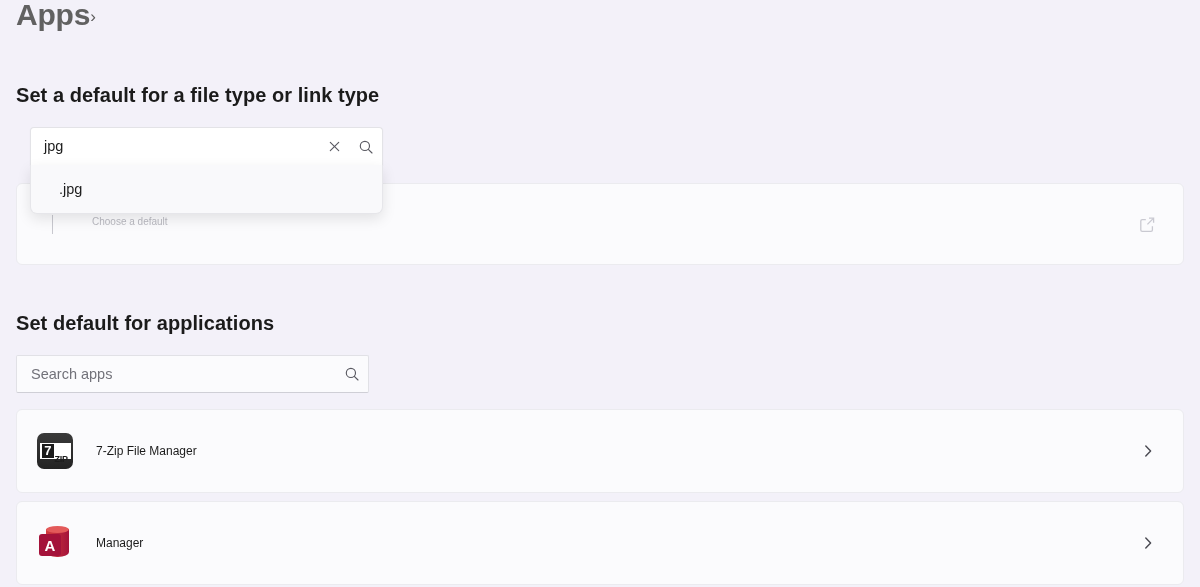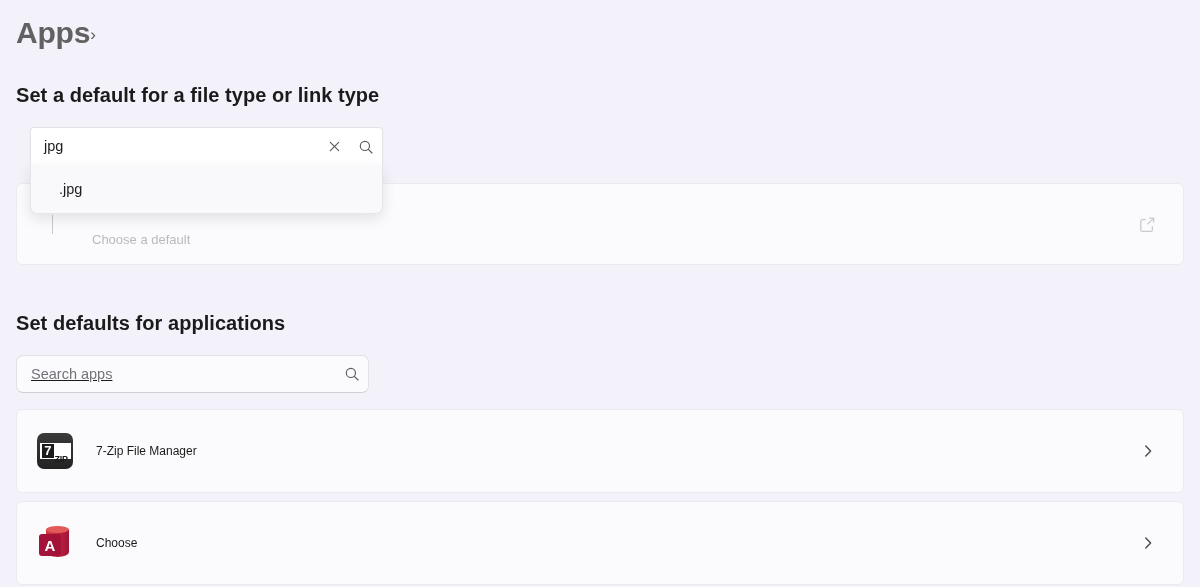--- a/index.html
+++ b/index.html
@@ -14,21 +14,21 @@
     color: #1b1b1b;
     overflow: hidden;
     position: relative;
     -webkit-font-smoothing: antialiased;
   }
 
   
   .breadcrumb {
     position: absolute;
     left: 16px;
-    top: 18px;
+    top: 0;
     display: flex;
     align-items: center;
   }
   .crumb-parent {
     font-size: 30px;
     font-weight: 600;
     color: #616161;
     letter-spacing: -0.2px;
     line-height: 1;
     cursor: pointer;
@@ -147,48 +147,47 @@
     position: absolute;
     left: 35px;
     top: 31px;
     width: 1px;
     height: 19px;
     background: #c8c8cf;
   }
   .default-card-label {
     position: absolute;
     left: 75px;
-    top: 48px;
-    font-size: 13px;
+    top: 32px;
+    font-size: 10px;
     color: #b9b9c0;
   }
   .external-link-icon {
     position: absolute;
     right: 26px;
     top: 31px;
     color: #c9c9d1;
   }
   .external-link-icon svg { display: block; }
 
   
   .apps-search {
     position: absolute;
     left: 16px;
     top: 355px;
     width: 353px;
     height: 38px;
     background: #fbfbfd;
     border: 1px solid #e1e1e6;
     border-bottom-color: #cfcfd6;
-    border-radius: 7px;
+    border-radius: 2px;
     box-sizing: border-box;
     display: flex;
     align-items: center;
     z-index: 5;
-    text-decoration: underline;
   }
   .apps-search-placeholder {
     flex: 1;
     padding-left: 14px;
     font-size: 14.5px;
     color: #72727a;
     line-height: 1;
   }
 
   
@@ -345,21 +344,21 @@
       </svg>
     </div>
   </div>
   <div class="suggest-list">
     <div class="suggest-item">
       <span>.jpg</span>
     </div>
   </div>
 </div>
 
-<div class="section-heading" id="heading-apps">Set defaults for applications</div>
+<div class="section-heading" id="heading-apps">Set default for applications</div>
 
 <div class="apps-search">
   <div class="apps-search-placeholder">Search apps</div>
   <div class="icon-btn">
     <svg width="16" height="16" viewBox="0 0 16 16" fill="none" stroke="#5a5a62" stroke-width="1.15">
       <circle cx="6.9" cy="6.9" r="4.6"></circle>
       <path d="M10.3 10.3 14 14" stroke-linecap="round"></path>
     </svg>
   </div>
 </div>
@@ -384,19 +383,19 @@
 <div class="app-row" id="app-row-1">
   <div class="app-icon">
     <div class="icon-access">
       <div class="cyl-body"></div>
       <div class="cyl-top"></div>
       <div class="badge">
           <span>A</span>
         </div>
     </div>
   </div>
-  <div class="app-label">Choose</div>
+  <div class="app-label">Manager</div>
   <div class="chevron">
     <svg width="16" height="16" viewBox="0 0 16 16" fill="none" stroke="currentColor" stroke-width="1.45" stroke-linecap="round" stroke-linejoin="round">
       <path d="M5.8 3.1 10.6 8l-4.8 4.9"></path>
     </svg>
   </div>
 </div>
 
 </body></html>

